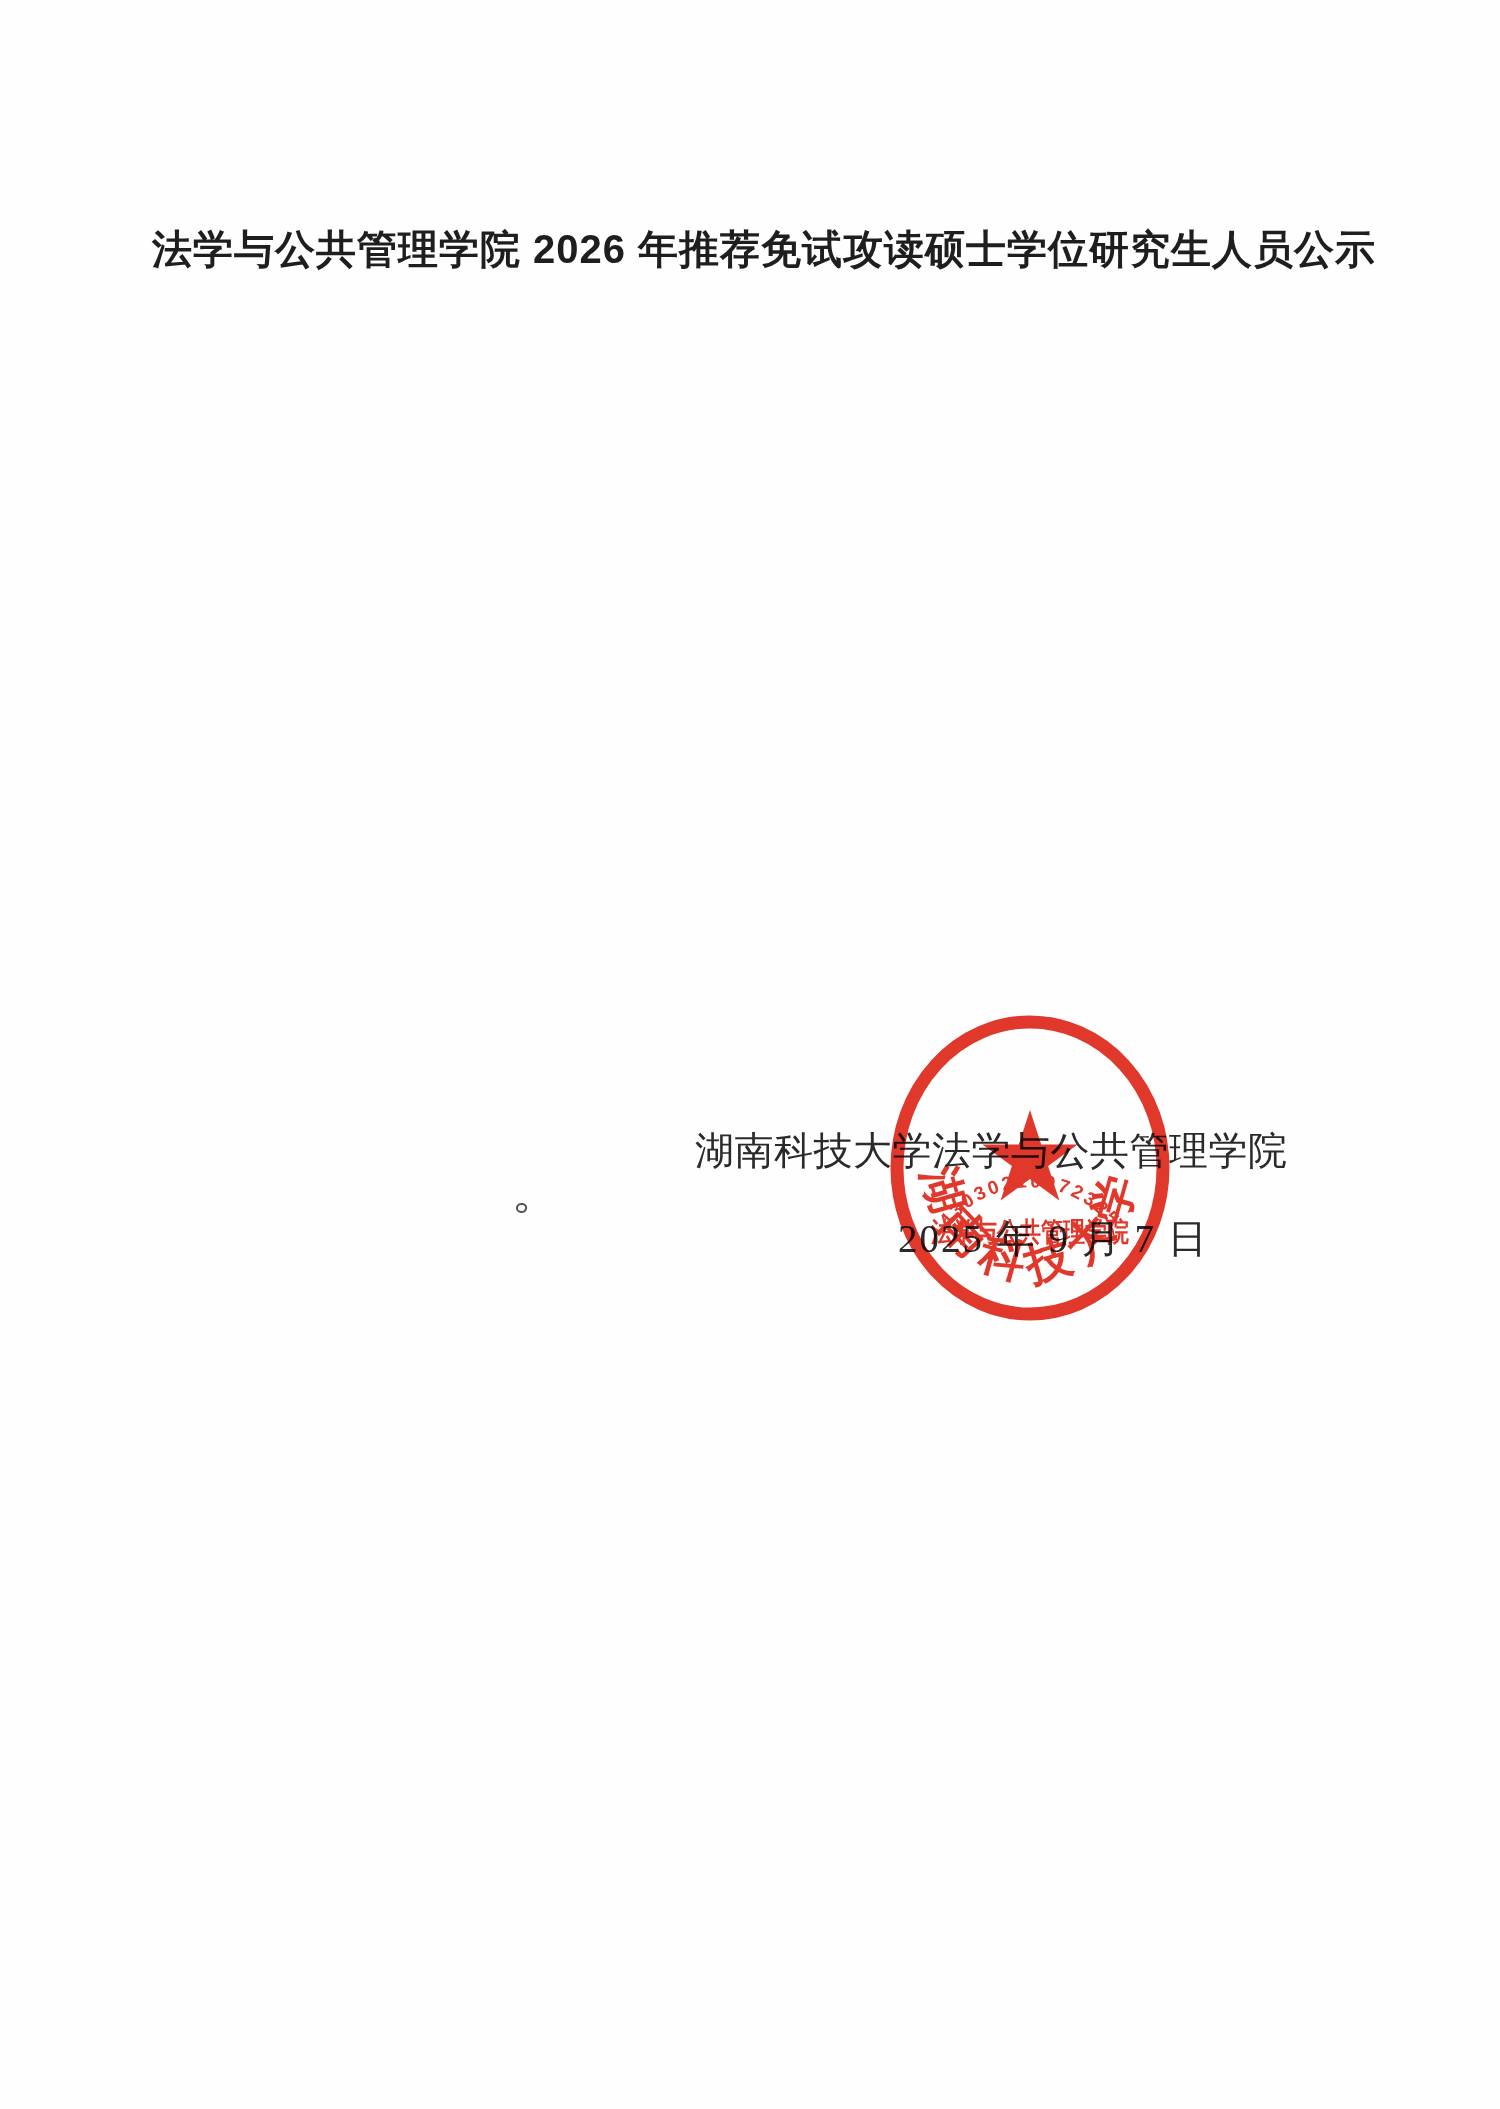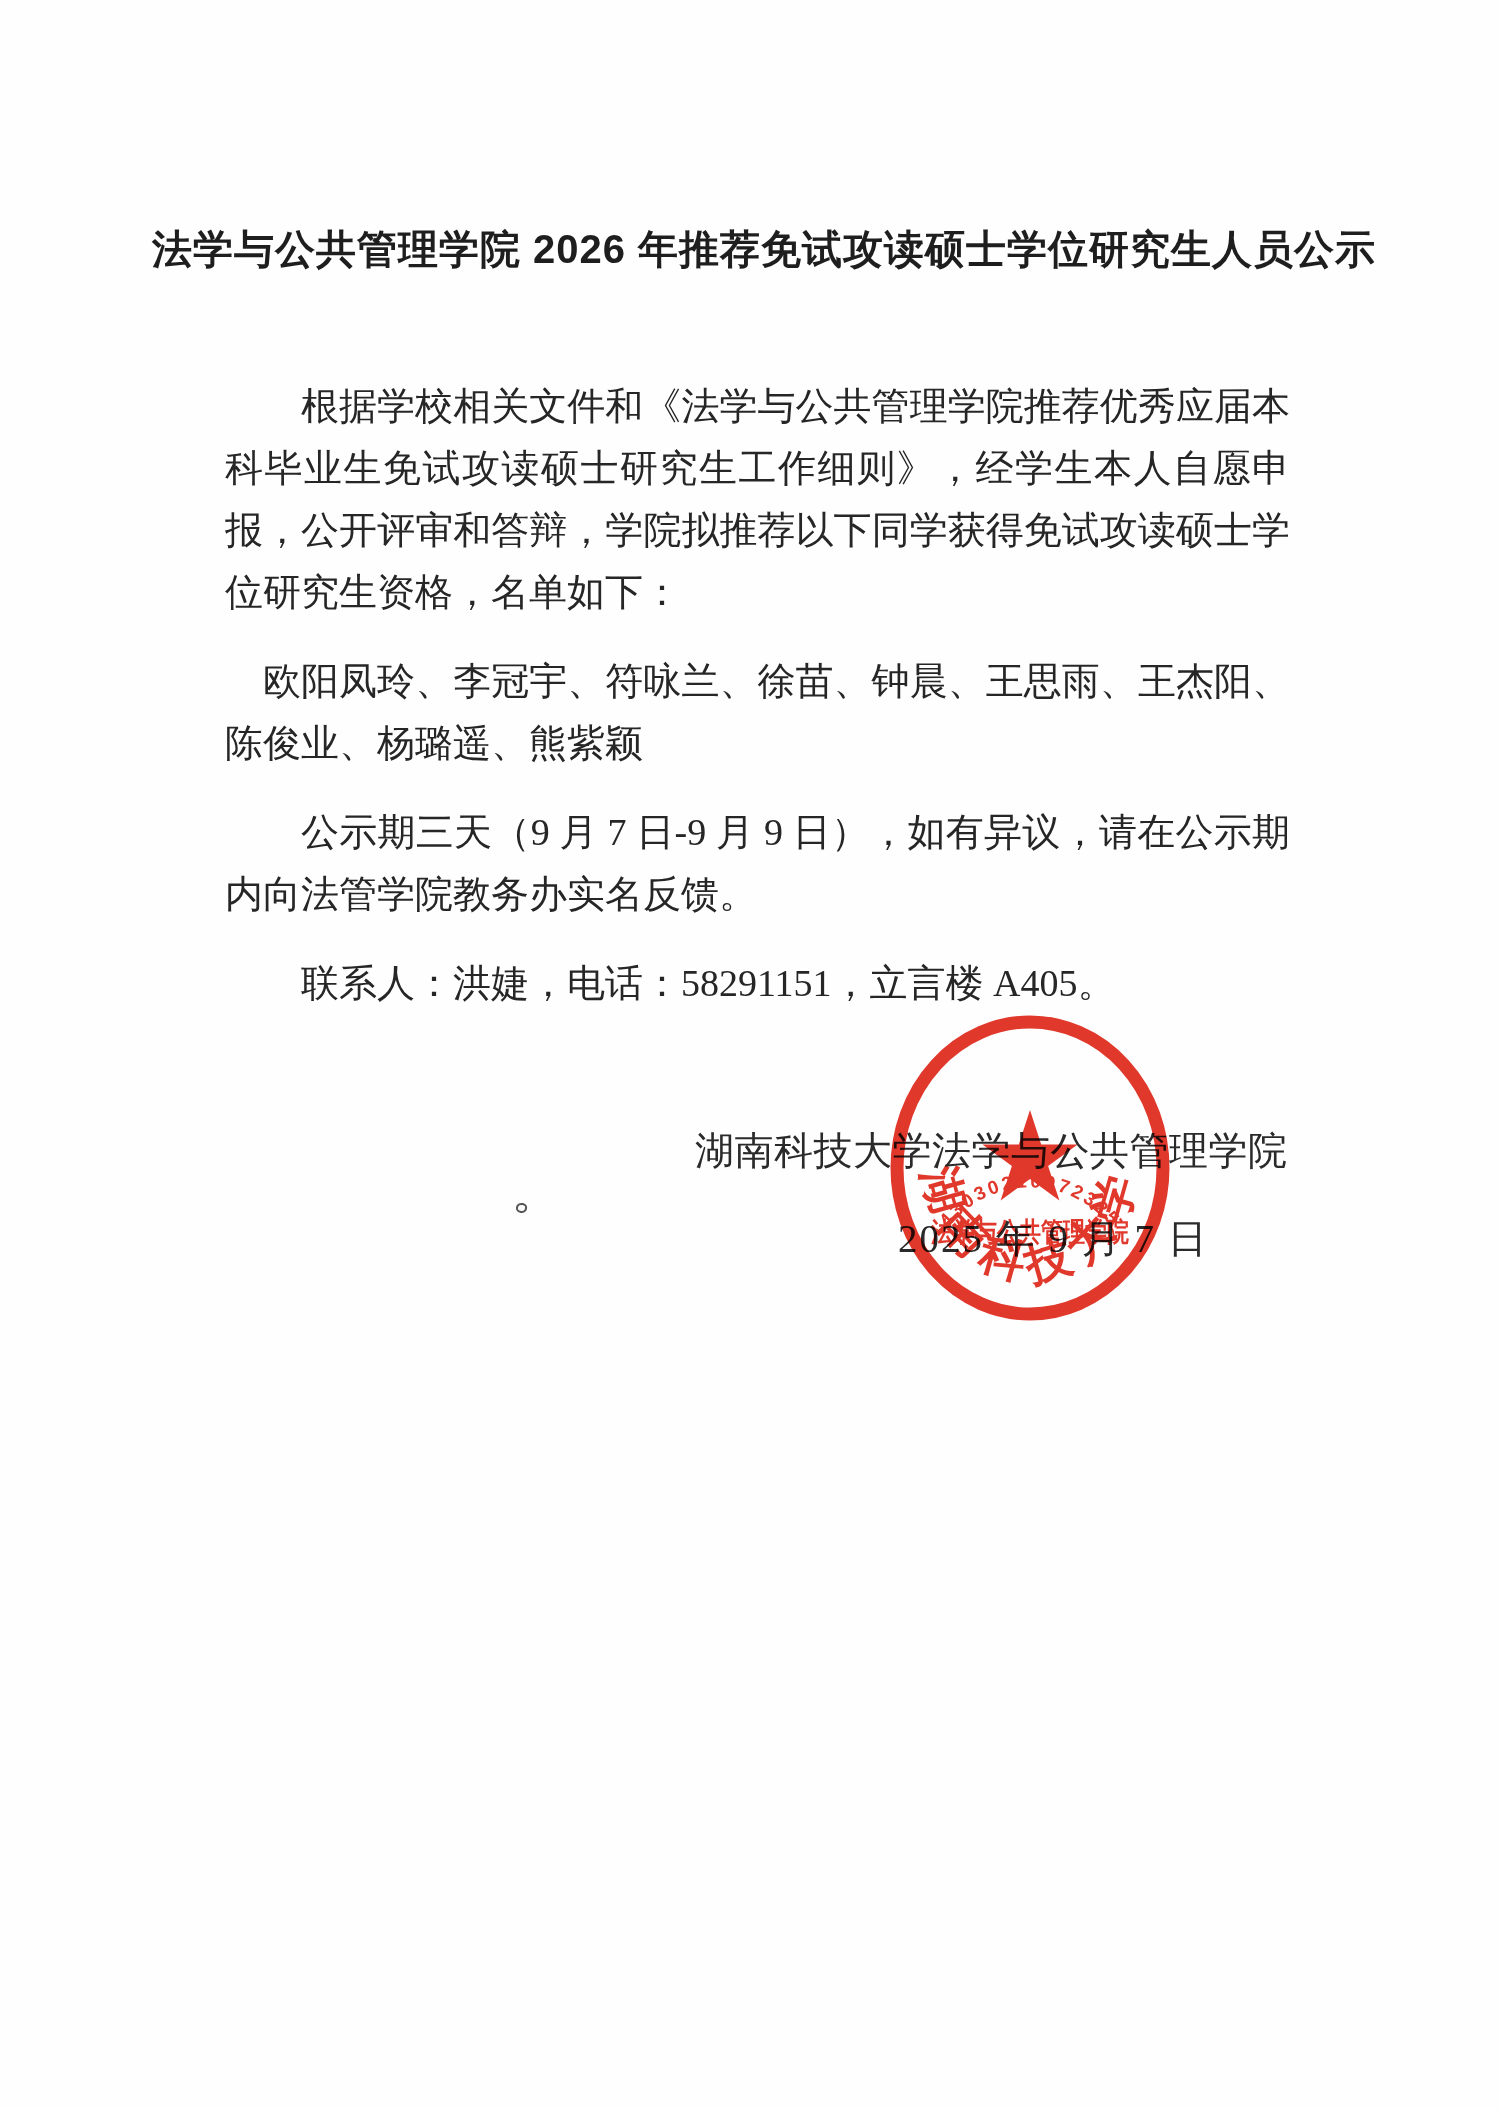--- a/index.html
+++ b/index.html
@@ -78,26 +78,20 @@
     transform: rotate(12deg);
   }
 </style>
 </head>
 <body>
 
 <div class="page">
 
   <h1 class="doc-title">法学与公共管理学院 2026 年推荐免试攻读硕士学位研究生人员公示</h1>
 
-  <div class="doc-body">
-    <p class="indent-2">根据学校相关文件和《法学与公共管理学院推荐优秀应届本科毕业生免试攻读硕士研究生工作细则》，经学生本人自愿申报，公开评审和答辩，学院拟推荐以下同学获得免试攻读硕士学位研究生资格，名单如下：</p>
-    <p class="indent-1">欧阳凤玲、李冠宇、符咏兰、徐苗、钟晨、王思雨、王杰阳、陈俊业、杨璐遥、熊紫颖</p>
-    <p class="indent-2">公示期三天（9 月 7 日-9 月 9 日），如有异议，请在公示期内向法管学院教务办实名反馈。</p>
-    <p class="indent-2">联系人：洪婕，电话：58291151，立言楼 A405。</p>
-  </div>
 
   <div class="sig-org">湖南科技大学法学与公共管理学院</div>
   <div class="sig-date">2025 年 9 月 7 日</div>
 
   <div class="artifact-dot"></div>
 
   <svg class="stamp" viewBox="0 0 304 324" xmlns="http://www.w3.org/2000/svg">
     <defs>
       <path id="arcTop" d="M 47 158 A 103 110 0 0 0 257 158" fill="none"></path>
       <path id="arcBottom" d="M 67 224 A 105 108 0 0 1 237 224" fill="none"></path>

